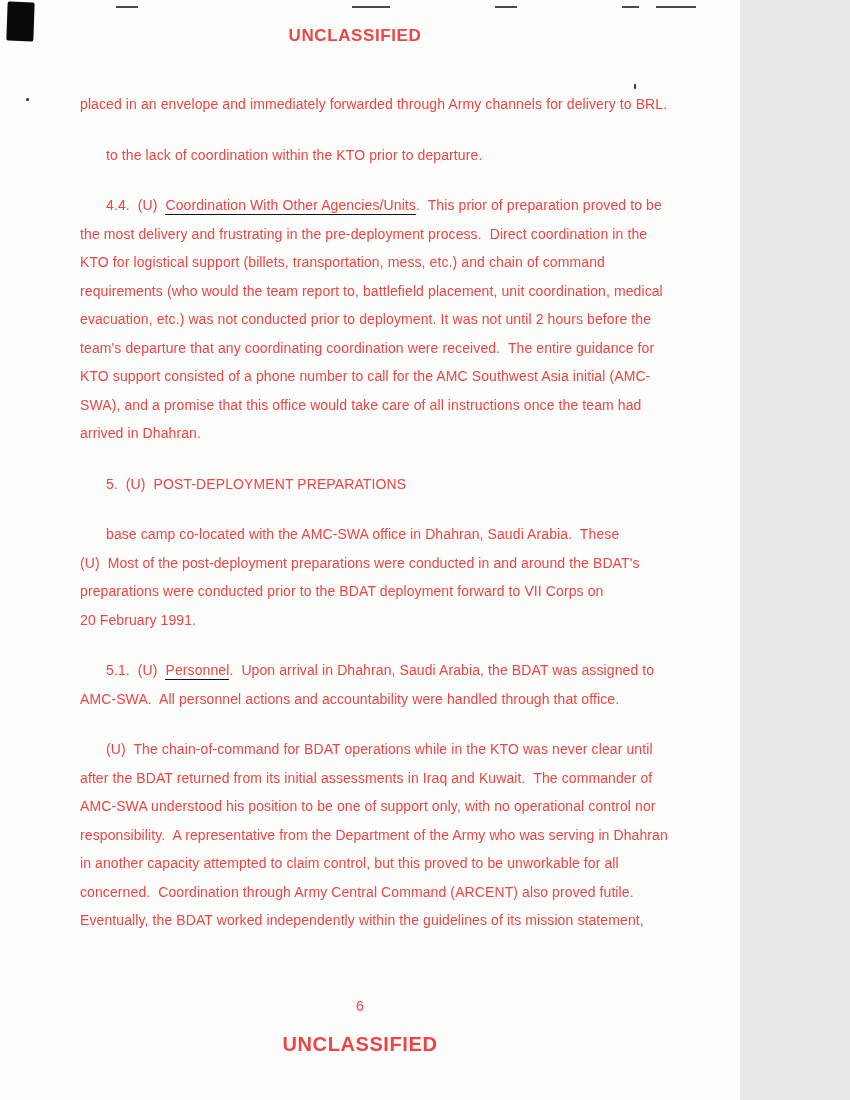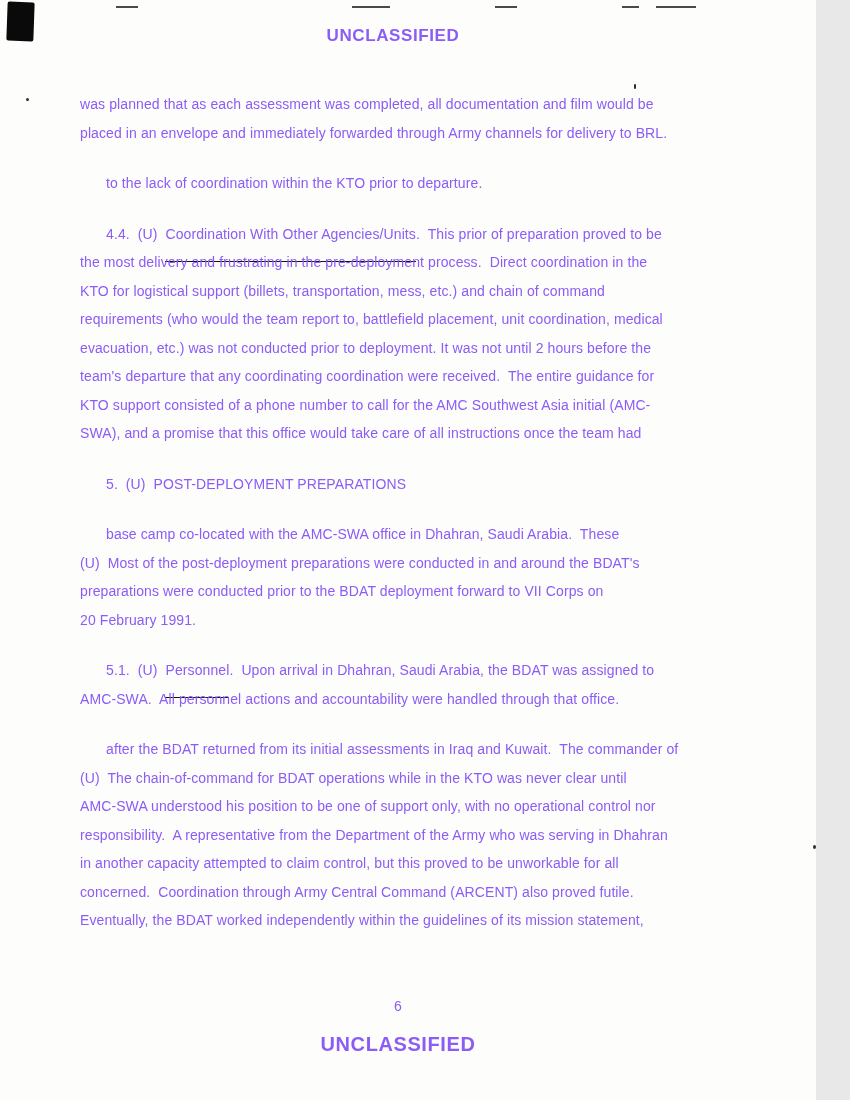--- a/index.html
+++ b/index.html
@@ -2,26 +2,26 @@
 <html><head>
 <meta charset="utf-8">
 <style>
   html, body {
     margin: 0;
     padding: 0;
     background: #e8e8e8;
   }
   .page {
     position: relative;
-    width: 816px;
+    width: 740px;
     height: 1100px;
     background: #fdfdfc;
     overflow: hidden;
     font-family: "Liberation Sans", "DejaVu Sans", sans-serif;
-    color: #8b5cf6;
+    color: #ef4444;
   }
 
   
   .corner-blob {
     position: absolute;
     left: 7px;
     top: 2px;
     width: 27px;
     height: 39px;
     background: #0a0a0a;
@@ -93,21 +93,21 @@
     white-space: pre;
     font-size: 14px;
     line-height: 28.5px;
     letter-spacing: 0.1px;
   }
   .para.indent .line:first-child {
     padding-left: 26px;
   }
   .u {
     border-bottom: 1.5px solid #131313;
-    padding-bottom: 19px;
+    padding-bottom: 1px;
   }
 </style>
 </head>
 <body>
 
 <div class="page">
 
   <div class="corner-blob"></div>
   <div class="tick t1"></div>
   <div class="tick t2"></div>
@@ -116,52 +116,52 @@
   <div class="tick t5"></div>
   <div class="speck s1"></div>
   <div class="speck s2"></div>
   <div class="speck s3"></div>
   <div class="speck s4"></div>
 
   <div class="classification-header">UNCLASSIFIED</div>
 
   <div class="doc-body">
       <div class="para">
-        <div class="line">was planned that as each assessment was completed, all documentation and film would be</div>
         <div class="line">placed in an envelope and immediately forwarded through Army channels for delivery to BRL.</div>
       </div>
       <div class="para indent">
         <div class="line">to the lack of coordination within the KTO prior to departure.</div>
       </div>
       <div class="para indent">
         <div class="line"><span>4.4.  (U)  </span><span class="u">Coordination With Other Agencies/Units</span><span>.  This prior of preparation proved to be</span></div>
         <div class="line">the most delivery and frustrating in the pre-deployment process.  Direct coordination in the</div>
         <div class="line">KTO for logistical support (billets, transportation, mess, etc.) and chain of command</div>
         <div class="line">requirements (who would the team report to, battlefield placement, unit coordination, medical</div>
         <div class="line">evacuation, etc.) was not conducted prior to deployment. It was not until 2 hours before the</div>
         <div class="line">team's departure that any coordinating coordination were received.  The entire guidance for</div>
         <div class="line">KTO support consisted of a phone number to call for the AMC Southwest Asia initial (AMC-</div>
         <div class="line">SWA), and a promise that this office would take care of all instructions once the team had</div>
+        <div class="line">arrived in Dhahran.</div>
       </div>
       <div class="para indent">
         <div class="line">5.  (U)  POST-DEPLOYMENT PREPARATIONS</div>
       </div>
       <div class="para indent">
         <div class="line">base camp co-located with the AMC-SWA office in Dhahran, Saudi Arabia.  These</div>
         <div class="line">(U)  Most of the post-deployment preparations were conducted in and around the BDAT's</div>
         <div class="line">preparations were conducted prior to the BDAT deployment forward to VII Corps on</div>
         <div class="line">20 February 1991.</div>
       </div>
       <div class="para indent">
         <div class="line"><span>5.1.  (U)  </span><span class="u">Personnel</span><span>.  Upon arrival in Dhahran, Saudi Arabia, the BDAT was assigned to</span></div>
         <div class="line">AMC-SWA.  All personnel actions and accountability were handled through that office.</div>
       </div>
       <div class="para indent">
+        <div class="line">(U)  The chain-of-command for BDAT operations while in the KTO was never clear until</div>
         <div class="line">after the BDAT returned from its initial assessments in Iraq and Kuwait.  The commander of</div>
-        <div class="line">(U)  The chain-of-command for BDAT operations while in the KTO was never clear until</div>
         <div class="line">AMC-SWA understood his position to be one of support only, with no operational control nor</div>
         <div class="line">responsibility.  A representative from the Department of the Army who was serving in Dhahran</div>
         <div class="line">in another capacity attempted to claim control, but this proved to be unworkable for all</div>
         <div class="line">concerned.  Coordination through Army Central Command (ARCENT) also proved futile.</div>
         <div class="line">Eventually, the BDAT worked independently within the guidelines of its mission statement,</div>
       </div>
     </div>
 
   <div class="page-number">6</div>
 

